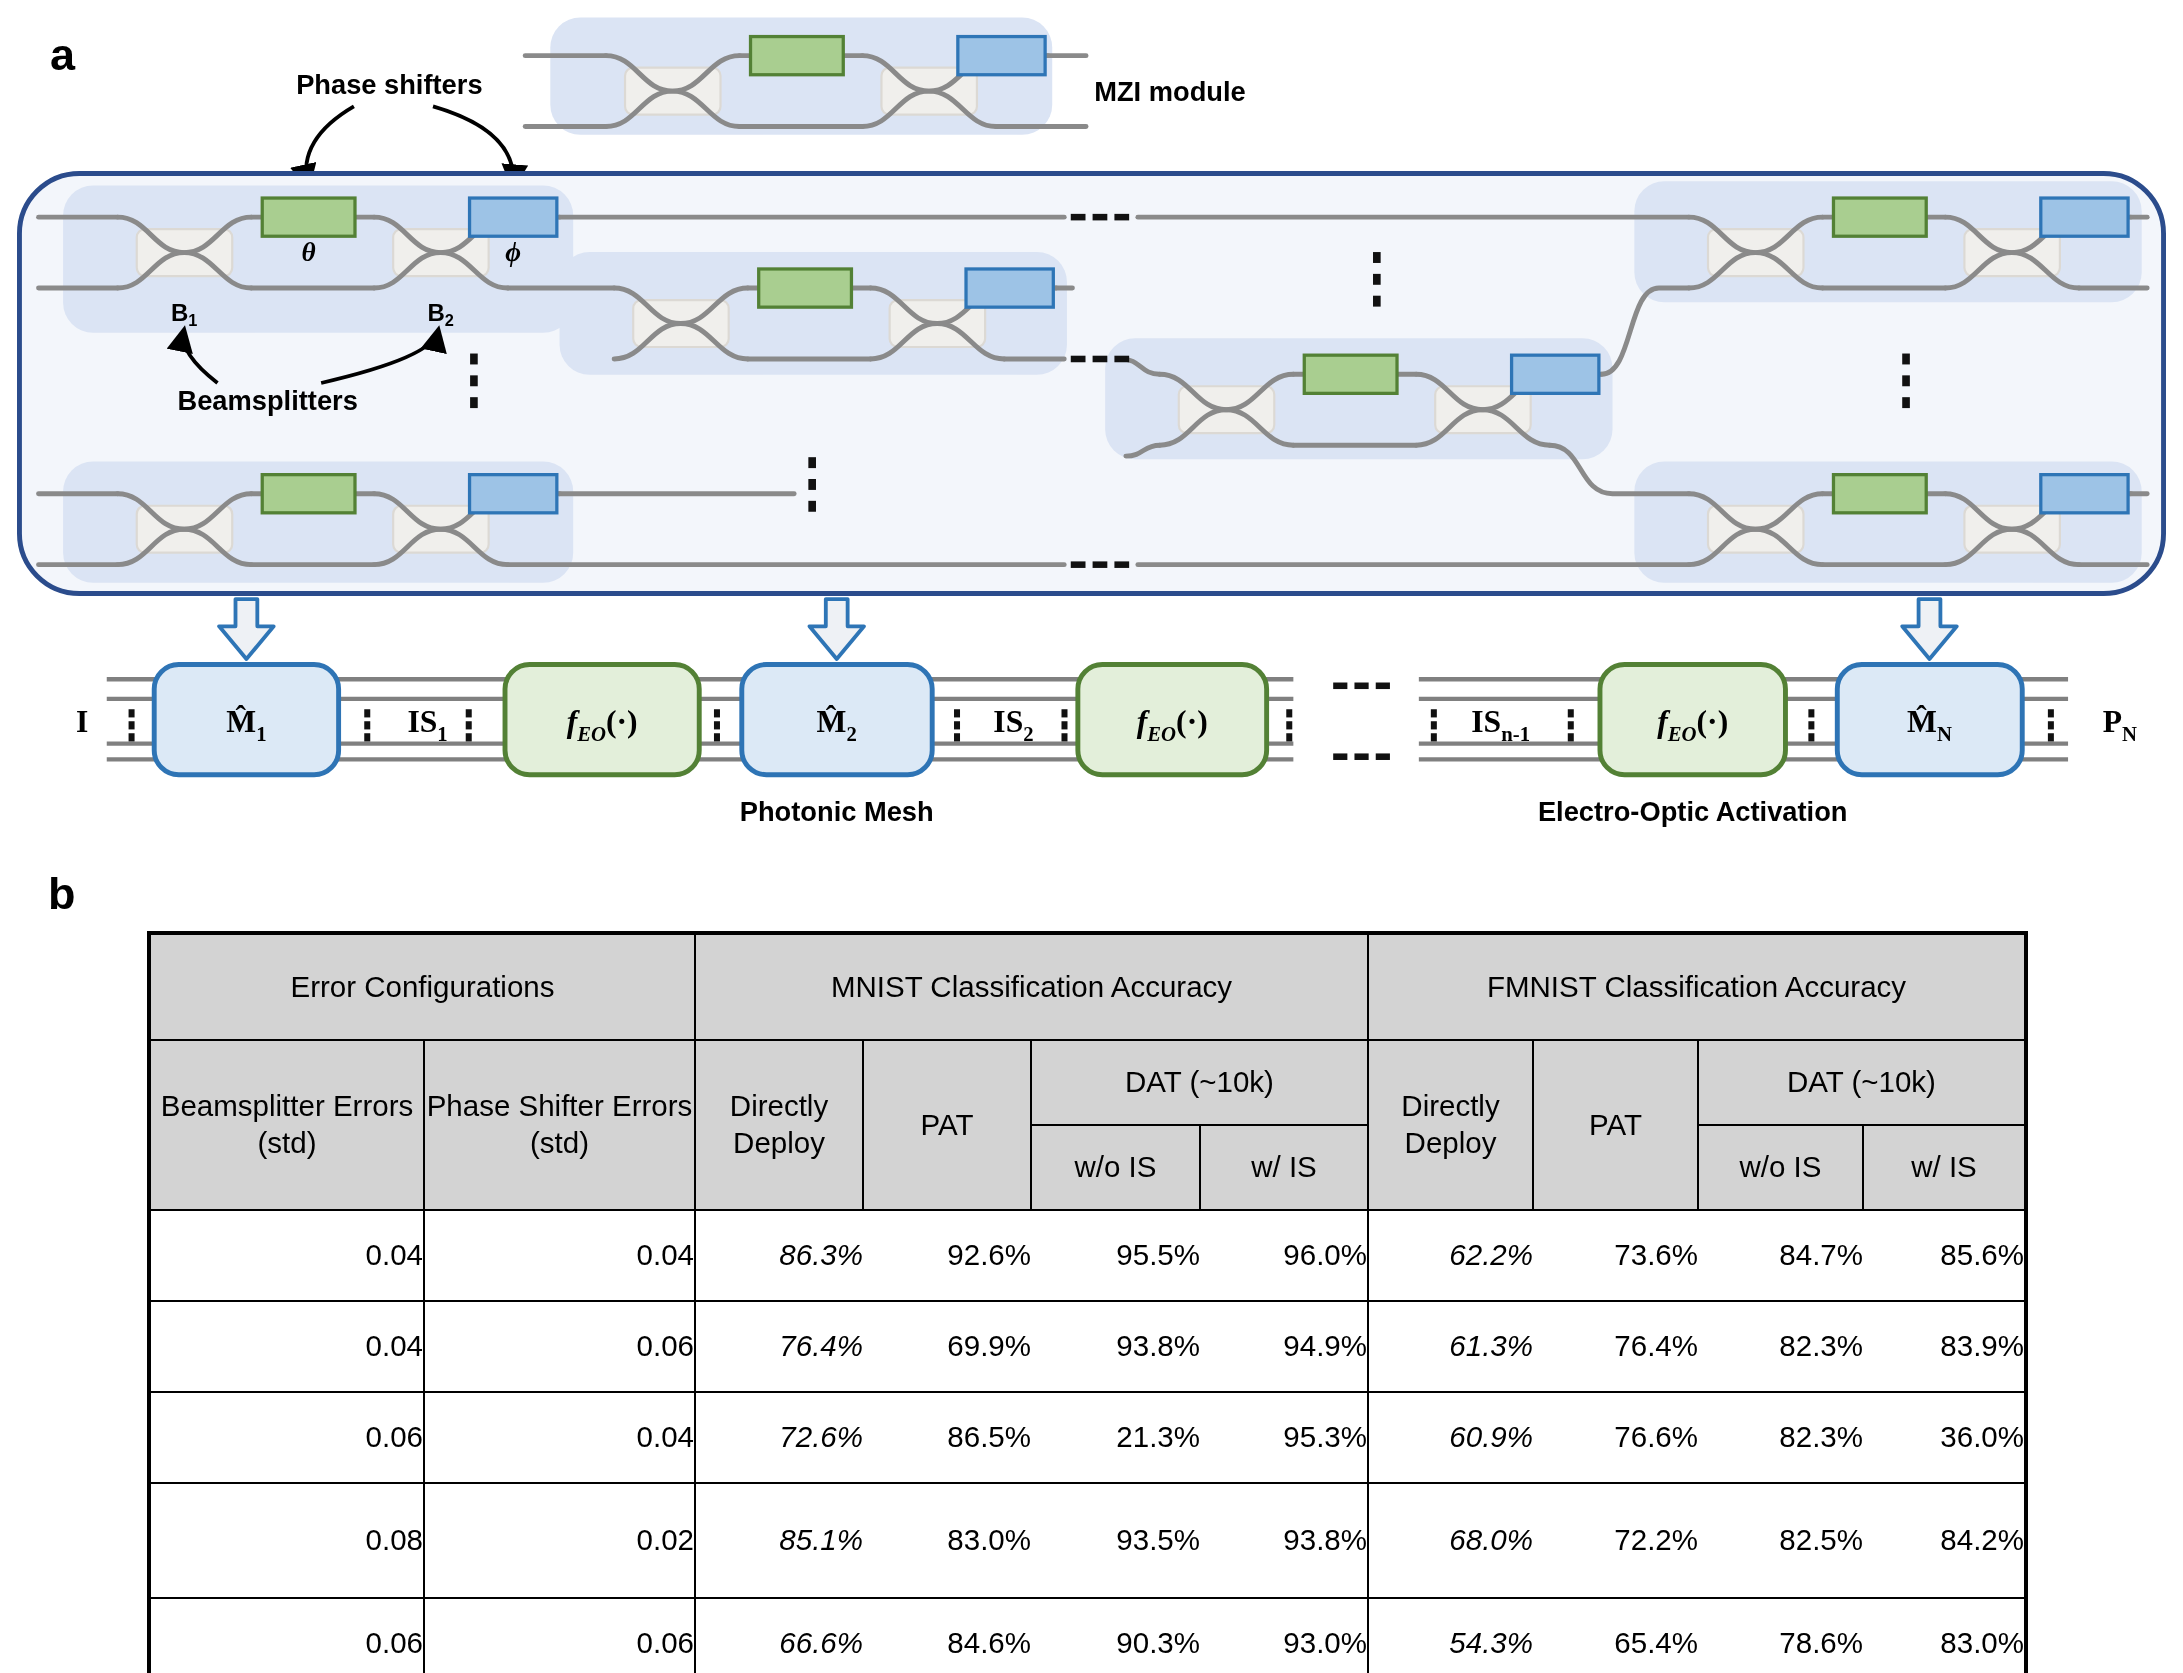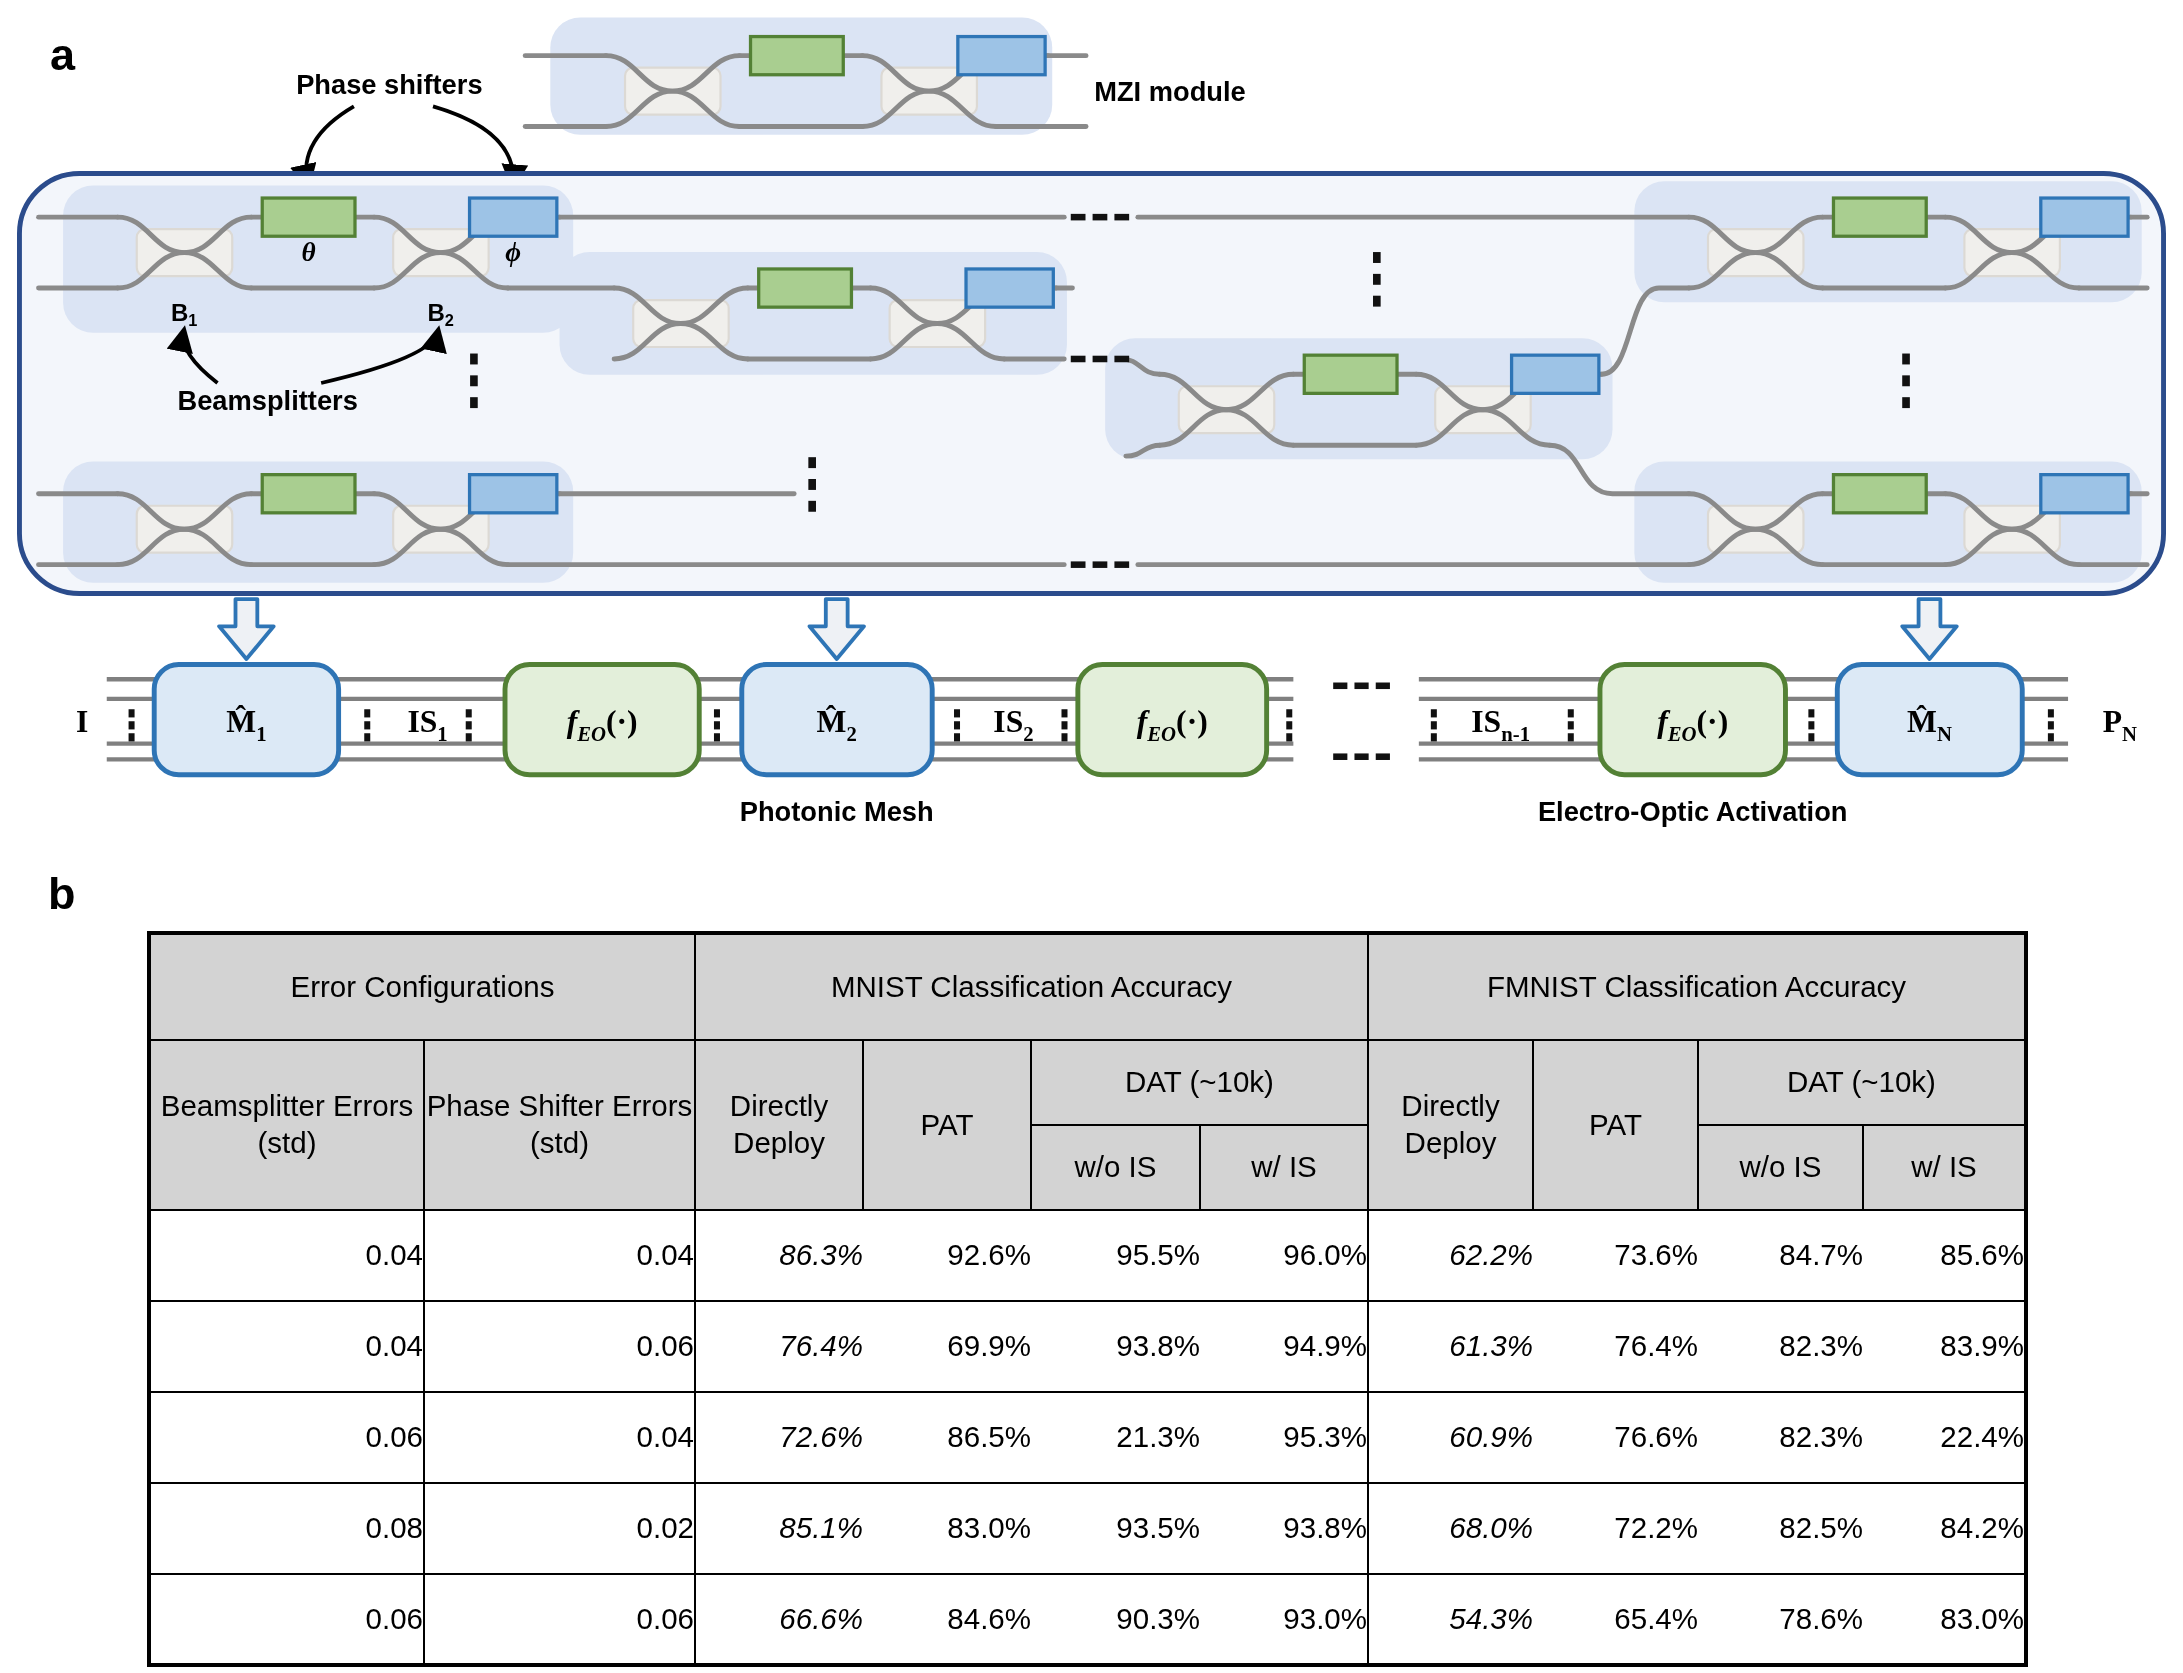--- a/index.html
+++ b/index.html
@@ -306,23 +306,23 @@
   <tr style="height:91px">
     <td>0.06</td>
           <td class="sl">0.04</td>
     <td class="gl">72.6%</td>
           <td>86.5%</td>
           <td>21.3%</td>
           <td>95.3%</td>
     <td class="gl">60.9%</td>
           <td>76.6%</td>
           <td>82.3%</td>
-          <td>22.4%</td>
-  </tr>
-  <tr style="height:91px">
+          <td>36.0%</td>
+  </tr>
+  <tr style="height:115px">
     <td>0.08</td>
           <td class="sl">0.02</td>
     <td class="gl">85.1%</td>
           <td>83.0%</td>
           <td>93.5%</td>
           <td>93.8%</td>
     <td class="gl">68.0%</td>
           <td>72.2%</td>
           <td>82.5%</td>
           <td>84.2%</td>

